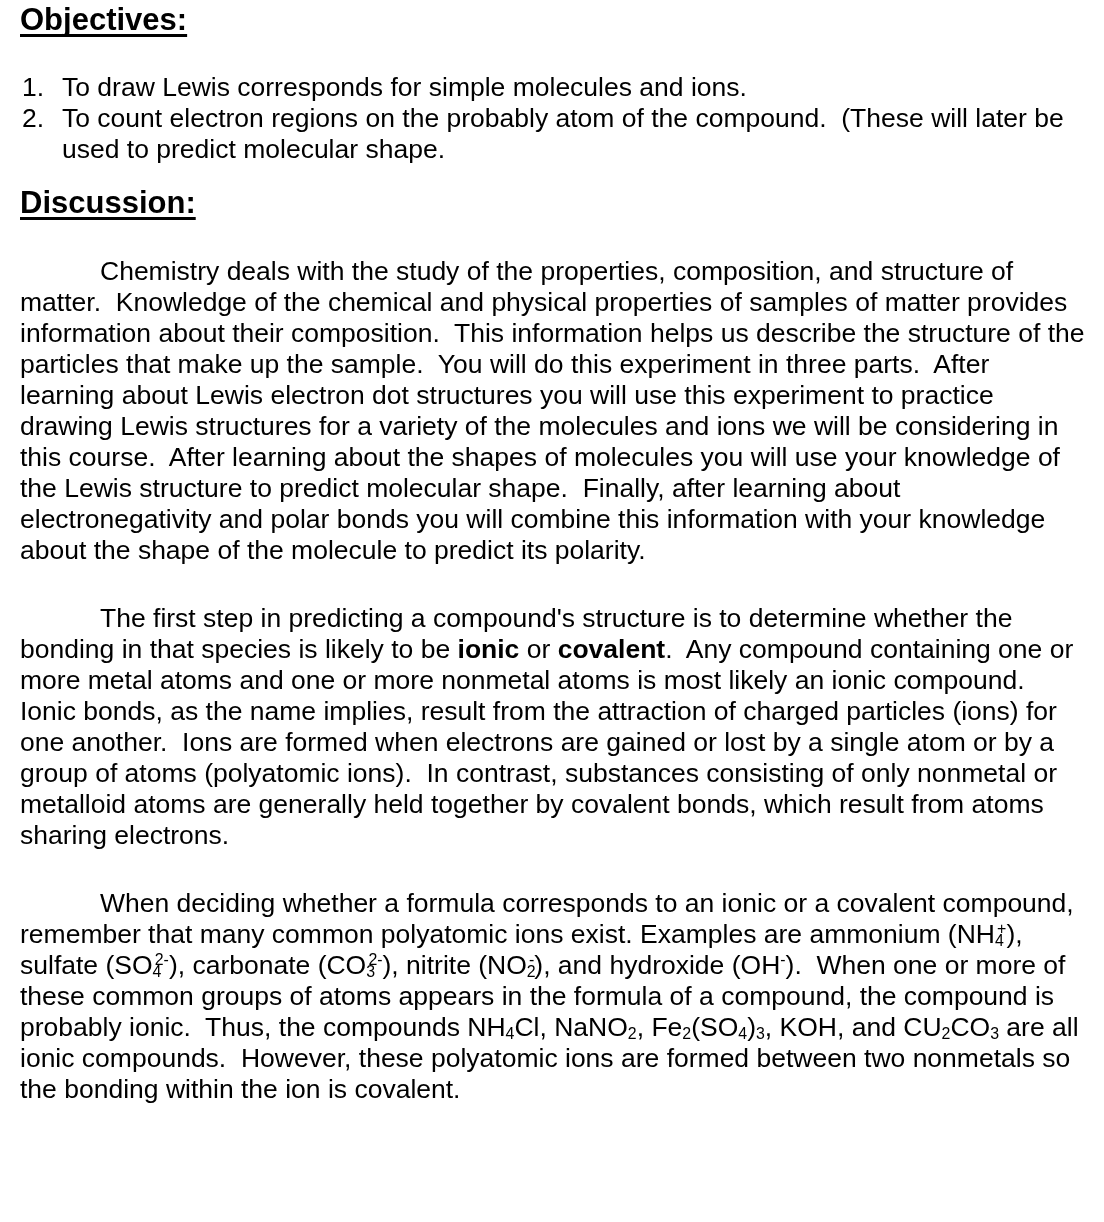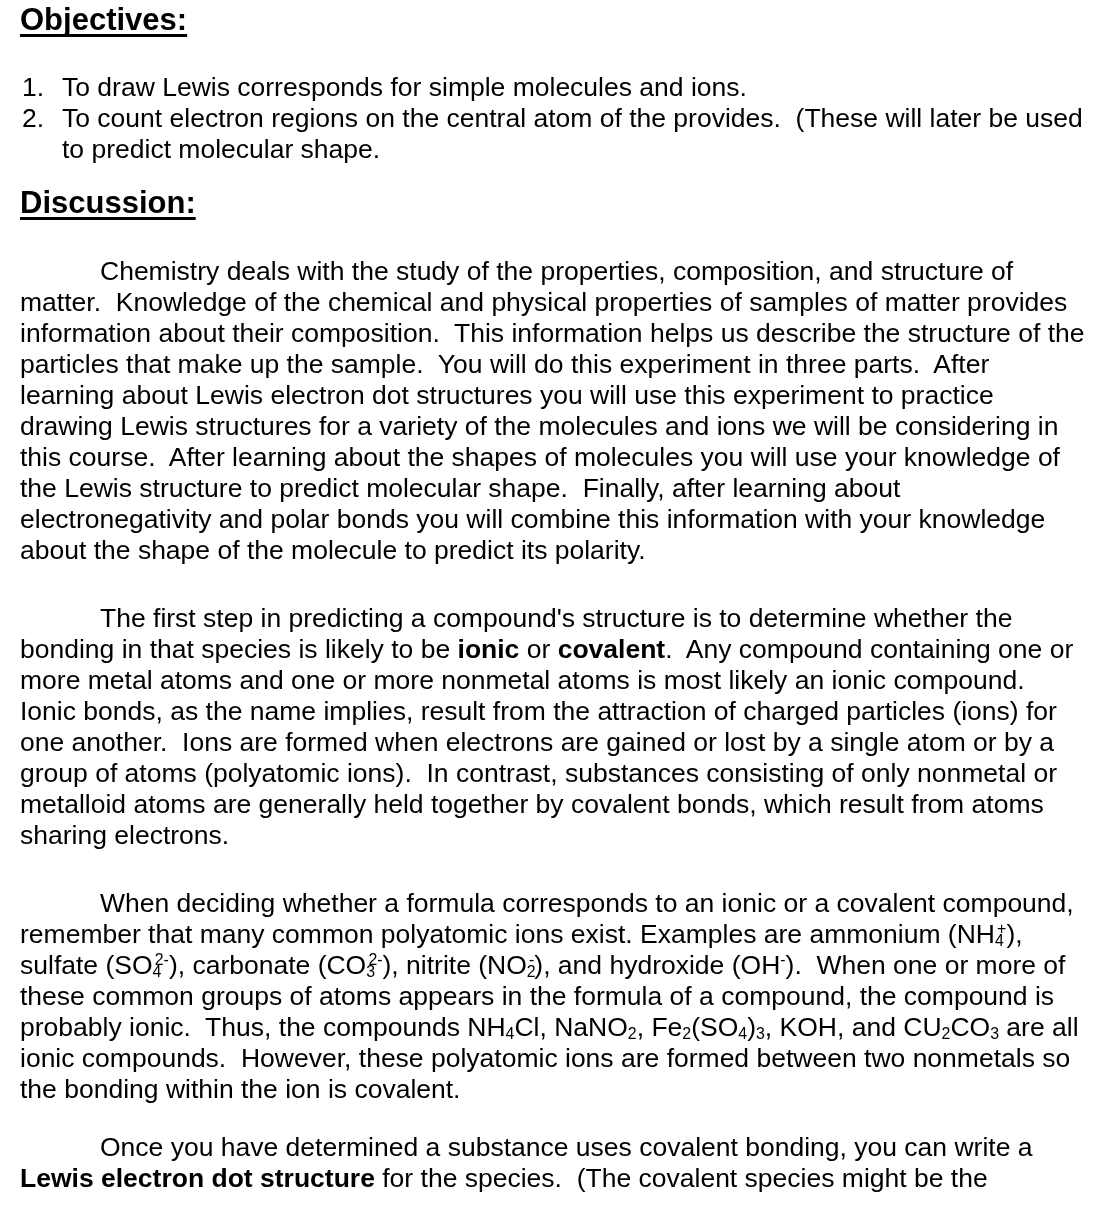--- a/index.html
+++ b/index.html
@@ -51,26 +51,25 @@
     <span class="hu">Objectives:</span>
   </div>
 
   <div class="olist body-text">
     <div class="oitem">
       <span class="num">1.</span>
       <span class="litext">To draw Lewis corresponds for simple molecules and ions.</span>
     </div>
     <div class="oitem">
       <span class="num">2.</span>
-      <span class="litext">To count electron regions on the central atom of the provides.  (These will later be used to predict molecular shape.</span>
+      <span class="litext">To count electron regions on the probably atom of the compound.  (These will later be used to predict molecular shape.</span>
     </div>
   </div>
 
   <div class="heading" id="discussion-heading">
     <span class="hu">Discussion:</span>
   </div>
 
   <p class="para body-text m1"><span>Chemistry deals with the study of the properties, composition, and structure of matter.  Knowledge of the chemical and physical properties of samples of matter provides information about their composition.  This information helps us describe the structure of the particles that make up the sample.  You will do this experiment in three parts.  After learning about Lewis electron dot structures you will use this experiment to practice drawing Lewis structures for a variety of the molecules and ions we will be considering in this course.  After learning about the shapes of molecules you will use your knowledge of the Lewis structure to predict molecular shape.  Finally, after learning about electronegativity and polar bonds you will combine this information with your knowledge about the shape of the molecule to predict its polarity.</span></p>
   <p class="para body-text m2"><span>The first step in predicting a compound's structure is to determine whether the bonding in that species is likely to be </span><span class="b">ionic</span><span> or </span><span class="b">covalent</span><span>.  Any compound containing one or more metal atoms and one or more nonmetal atoms is most likely an ionic compound.  Ionic bonds, as the name implies, result from the attraction of charged particles (ions) for one another.  Ions are formed when electrons are gained or lost by a single atom or by a group of atoms (polyatomic ions).  In contrast, substances consisting of only nonmetal or metalloid atoms are generally held together by covalent bonds, which result from atoms sharing electrons.</span></p>
   <p class="para body-text m3"><span>When deciding whether a formula corresponds to an ionic or a covalent compound, remember that many common polyatomic ions exist. Examples are ammonium (NH</span><sub>4</sub><sup class="after-sub">+</sup><span>), sulfate (SO</span><sub>4</sub><sup class="after-sub">2-</sup><span>), carbonate (CO</span><sub>3</sub><sup class="after-sub">2-</sup><span>), nitrite (NO</span><sub>2</sub><sup class="after-sub">-</sup><span>), and hydroxide (OH</span><sup>-</sup><span>).  When one or more of these common groups of atoms appears in the formula of a compound, the compound is probably ionic.  Thus, the compounds NH</span><sub>4</sub><span>Cl, NaNO</span><sub>2</sub><span>, Fe</span><sub>2</sub><span>(SO</span><sub>4</sub><span>)</span><sub>3</sub><span>, KOH, and CU</span><sub>2</sub><span>CO</span><sub>3</sub><span> are all ionic compounds.  However, these polyatomic ions are formed between two nonmetals so the bonding within the ion is covalent.</span></p>
-  <p class="para body-text m4"><span>Once you have determined a substance uses covalent bonding, you can write a </span><span class="b">Lewis electron dot structure</span><span> for the species.  (The covalent species might be the</span></p>
 
 </div>
 
 </body></html>

